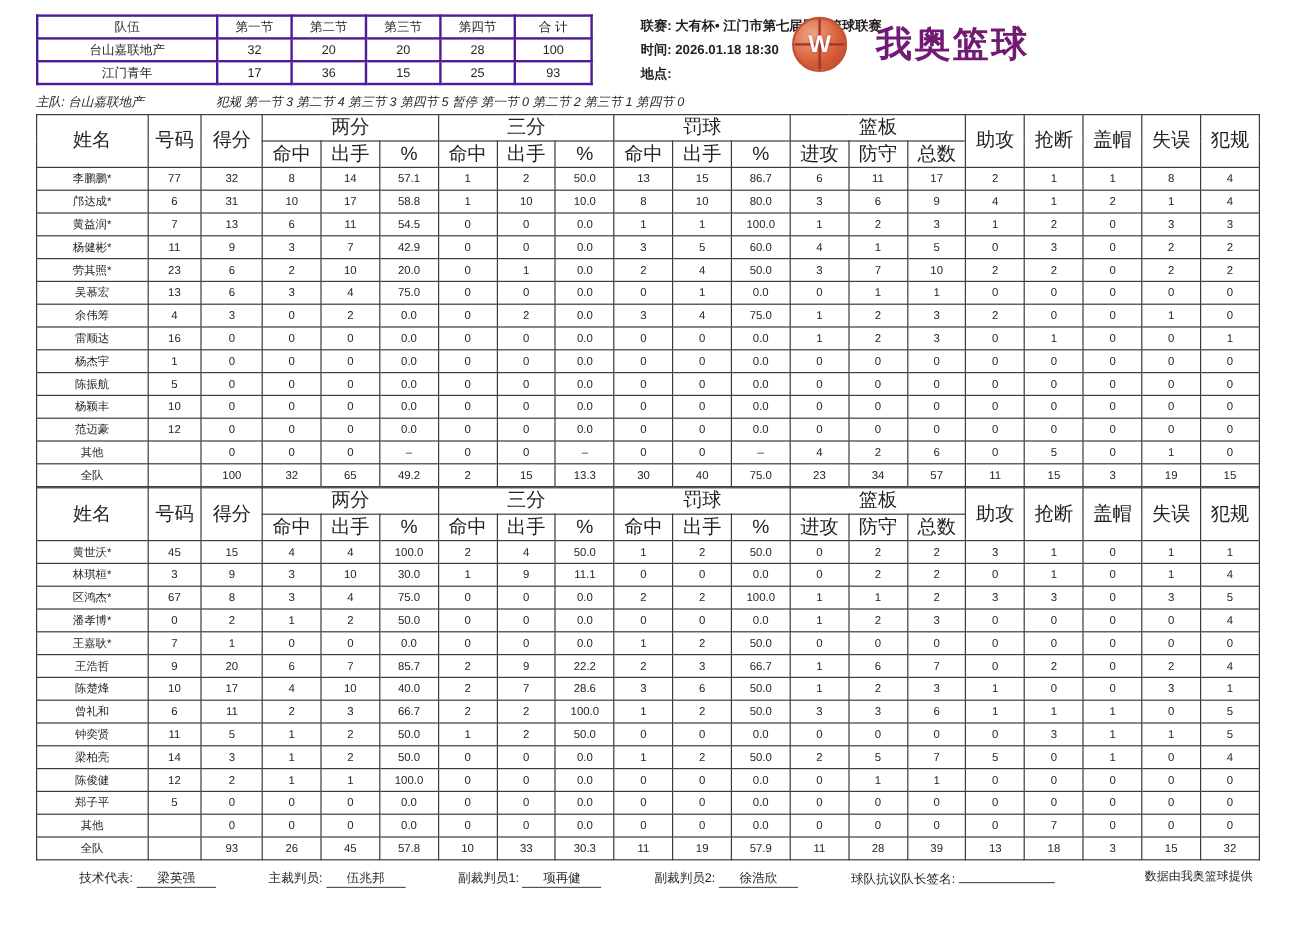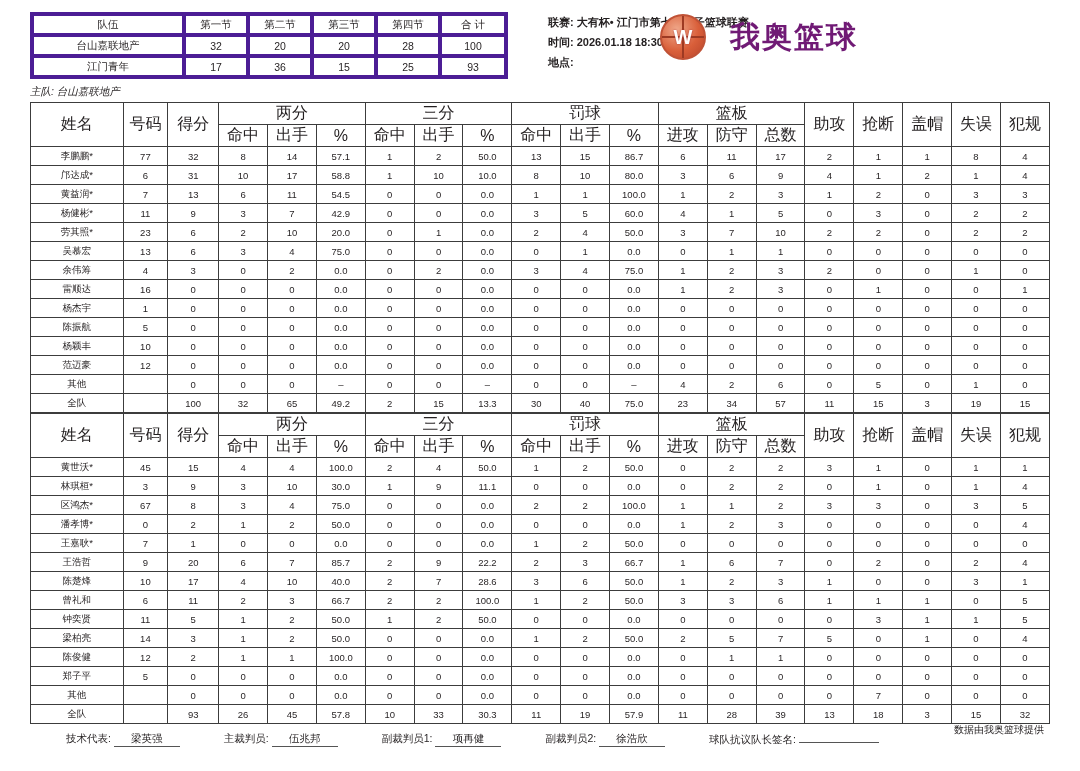--- a/index.html
+++ b/index.html
@@ -11,21 +11,21 @@
     color:#231f20;
     position:relative;
     overflow:hidden;
   }
   .sheet{position:relative;width:1080px;height:771px;}
 
   
   .top{display:flex;align-items:flex-start;padding:12px 0 0 30px;}
   table{border-collapse:collapse;}
   .scoretbl td{
-    border:4px solid #4c1d95;
+    border:2px solid #4c1d95;
     height:17px;
     text-align:center;
     font-size:10.5px;
     padding:0 4px;
     white-space:nowrap;
     margin-top:36px;
   }
   .scoretbl td.teamname{width:140px;}
   .scoretbl td.q{width:52px;}
   .scoretbl td.tot{width:54px;}
@@ -152,20 +152,21 @@
       <span class="ballW">W</span>
     </div>
     <div class="brand">我奥篮球</div>
   </div>
 
   <div class="teamline">
     <div class="lbl">
       <span>主队:</span>
       <span>台山嘉联地产</span>
     </div>
+    <div class="fouls">犯规 第一节 3 第二节 4 第三节 3 第四节 5 暂停 第一节 0 第二节 2 第三节 1 第四节 0</div>
   </div>
 
   <div class="statwrap">
     <table class="stats">
       <thead>
         <tr>
           <th rowspan="2">姓名</th>
           <th rowspan="2">号码</th>
           <th rowspan="2">得分</th>
           <th colspan="3" class="grpname">两分</th>

